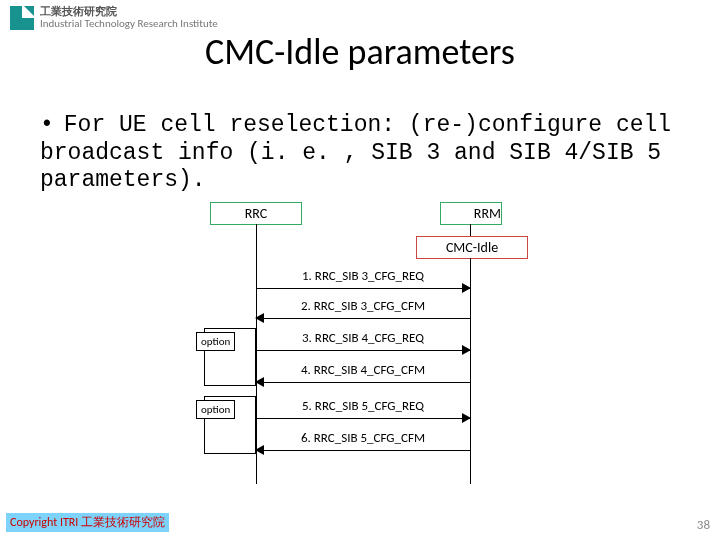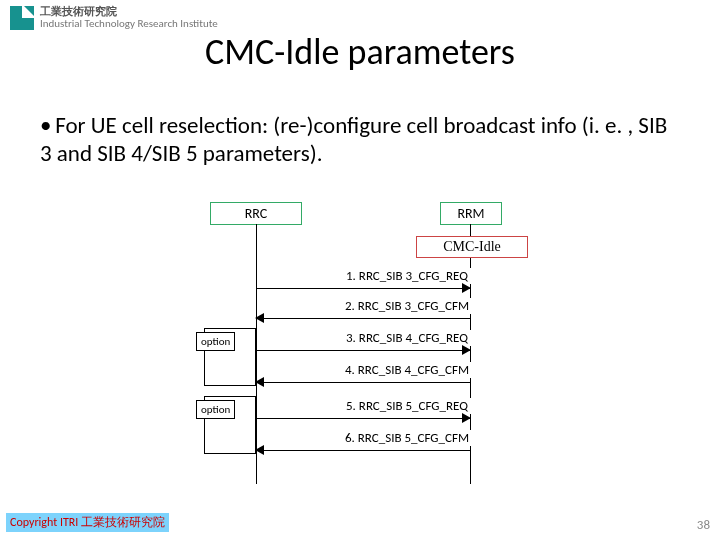--- a/index.html
+++ b/index.html
@@ -6,35 +6,35 @@
   .slide { position: relative; width: 720px; height: 540px; overflow: hidden; }
 
   .logo { position: absolute; left: 10px; top: 6px; display: flex; align-items: flex-start; gap: 6px; }
   .logo-mark { width: 24px; height: 24px; position: relative; }
   .logo-mark svg { display: block; }
   .logo-text { font-size: 11px; font-weight: bold; color: #555; line-height: 1.1; }
   .logo-text .sub { font-size: 11px; font-weight: normal; color: #777; display: block; }
 
   .title { position: absolute; top: 30px; left: 0; width: 720px; text-align: center; font-size: 36px; }
 
-  .bullet { position: absolute; top: 112px; left: 40px; width: 640px; font-size: 23px; line-height: 1.2; }
+  .bullet { position: absolute; top: 112px; left: 40px; width: 640px; font-size: 23px; line-height: 1.2; font-family: Liberation Mono, monospace; }
   .bullet .dot { display: inline-block; width: 10px; }
 
   .diagram { position: absolute; top: 202px; left: 0; width: 720px; height: 300px; }
 
   .actor-box { position: absolute; border: 1px solid #3a6; background: #fff; font-size: 14px; text-align: center; padding: 2px 0; }
   .actor-rrc { left: 210px; top: 0; width: 90px; }
-  .actor-rrm { left: 440px; top: 0; width: 60px; }
+  .actor-rrm { left: 440px; top: 0; width: 60px; text-align: right; }
 
-  .cmc-box { position: absolute; left: 416px; top: 34px; width: 110px; border: 1px solid #c44; background: #fff; font-size: 14px; text-align: center; padding: 2px 0; color: #000; font-family: Liberation Serif, serif; }
+  .cmc-box { position: absolute; left: 416px; top: 34px; width: 110px; border: 1px solid #c44; background: #fff; font-size: 14px; text-align: center; padding: 2px 0; color: #000; }
 
   .lifeline { position: absolute; width: 0; border-left: 1px solid #000; }
   .ll-rrc { left: 256px; top: 22px; height: 260px; }
 
-  .msg { position: absolute; left: 258px; width: 210px; font-size: 13px; text-align: center; background: #fff; margin-left: 44px; }
+  .msg { position: absolute; left: 258px; width: 210px; font-size: 13px; text-align: center; background: #fff; }
   .msg-label { padding-bottom: 1px; }
   .arrow { position: absolute; left: 256px; width: 214px; height: 12px; }
   .arrow-line { position: absolute; top: 6px; left: 0; right: 0; border-top: 1px solid #000; }
   .arrow-head { position: absolute; top: 1px; width: 0; height: 0; border-top: 5px solid transparent; border-bottom: 5px solid transparent; }
   .head-right { right: -1px; border-left: 9px solid #000; }
   .head-left  { left: -1px;  border-right: 9px solid #000; }
 
   .opt-box { position: absolute; border: 1px solid #000; background: #fff; font-size: 11px; padding: 2px 4px; }
   .opt-frame { position: absolute; border: 1px solid #000; }
 

